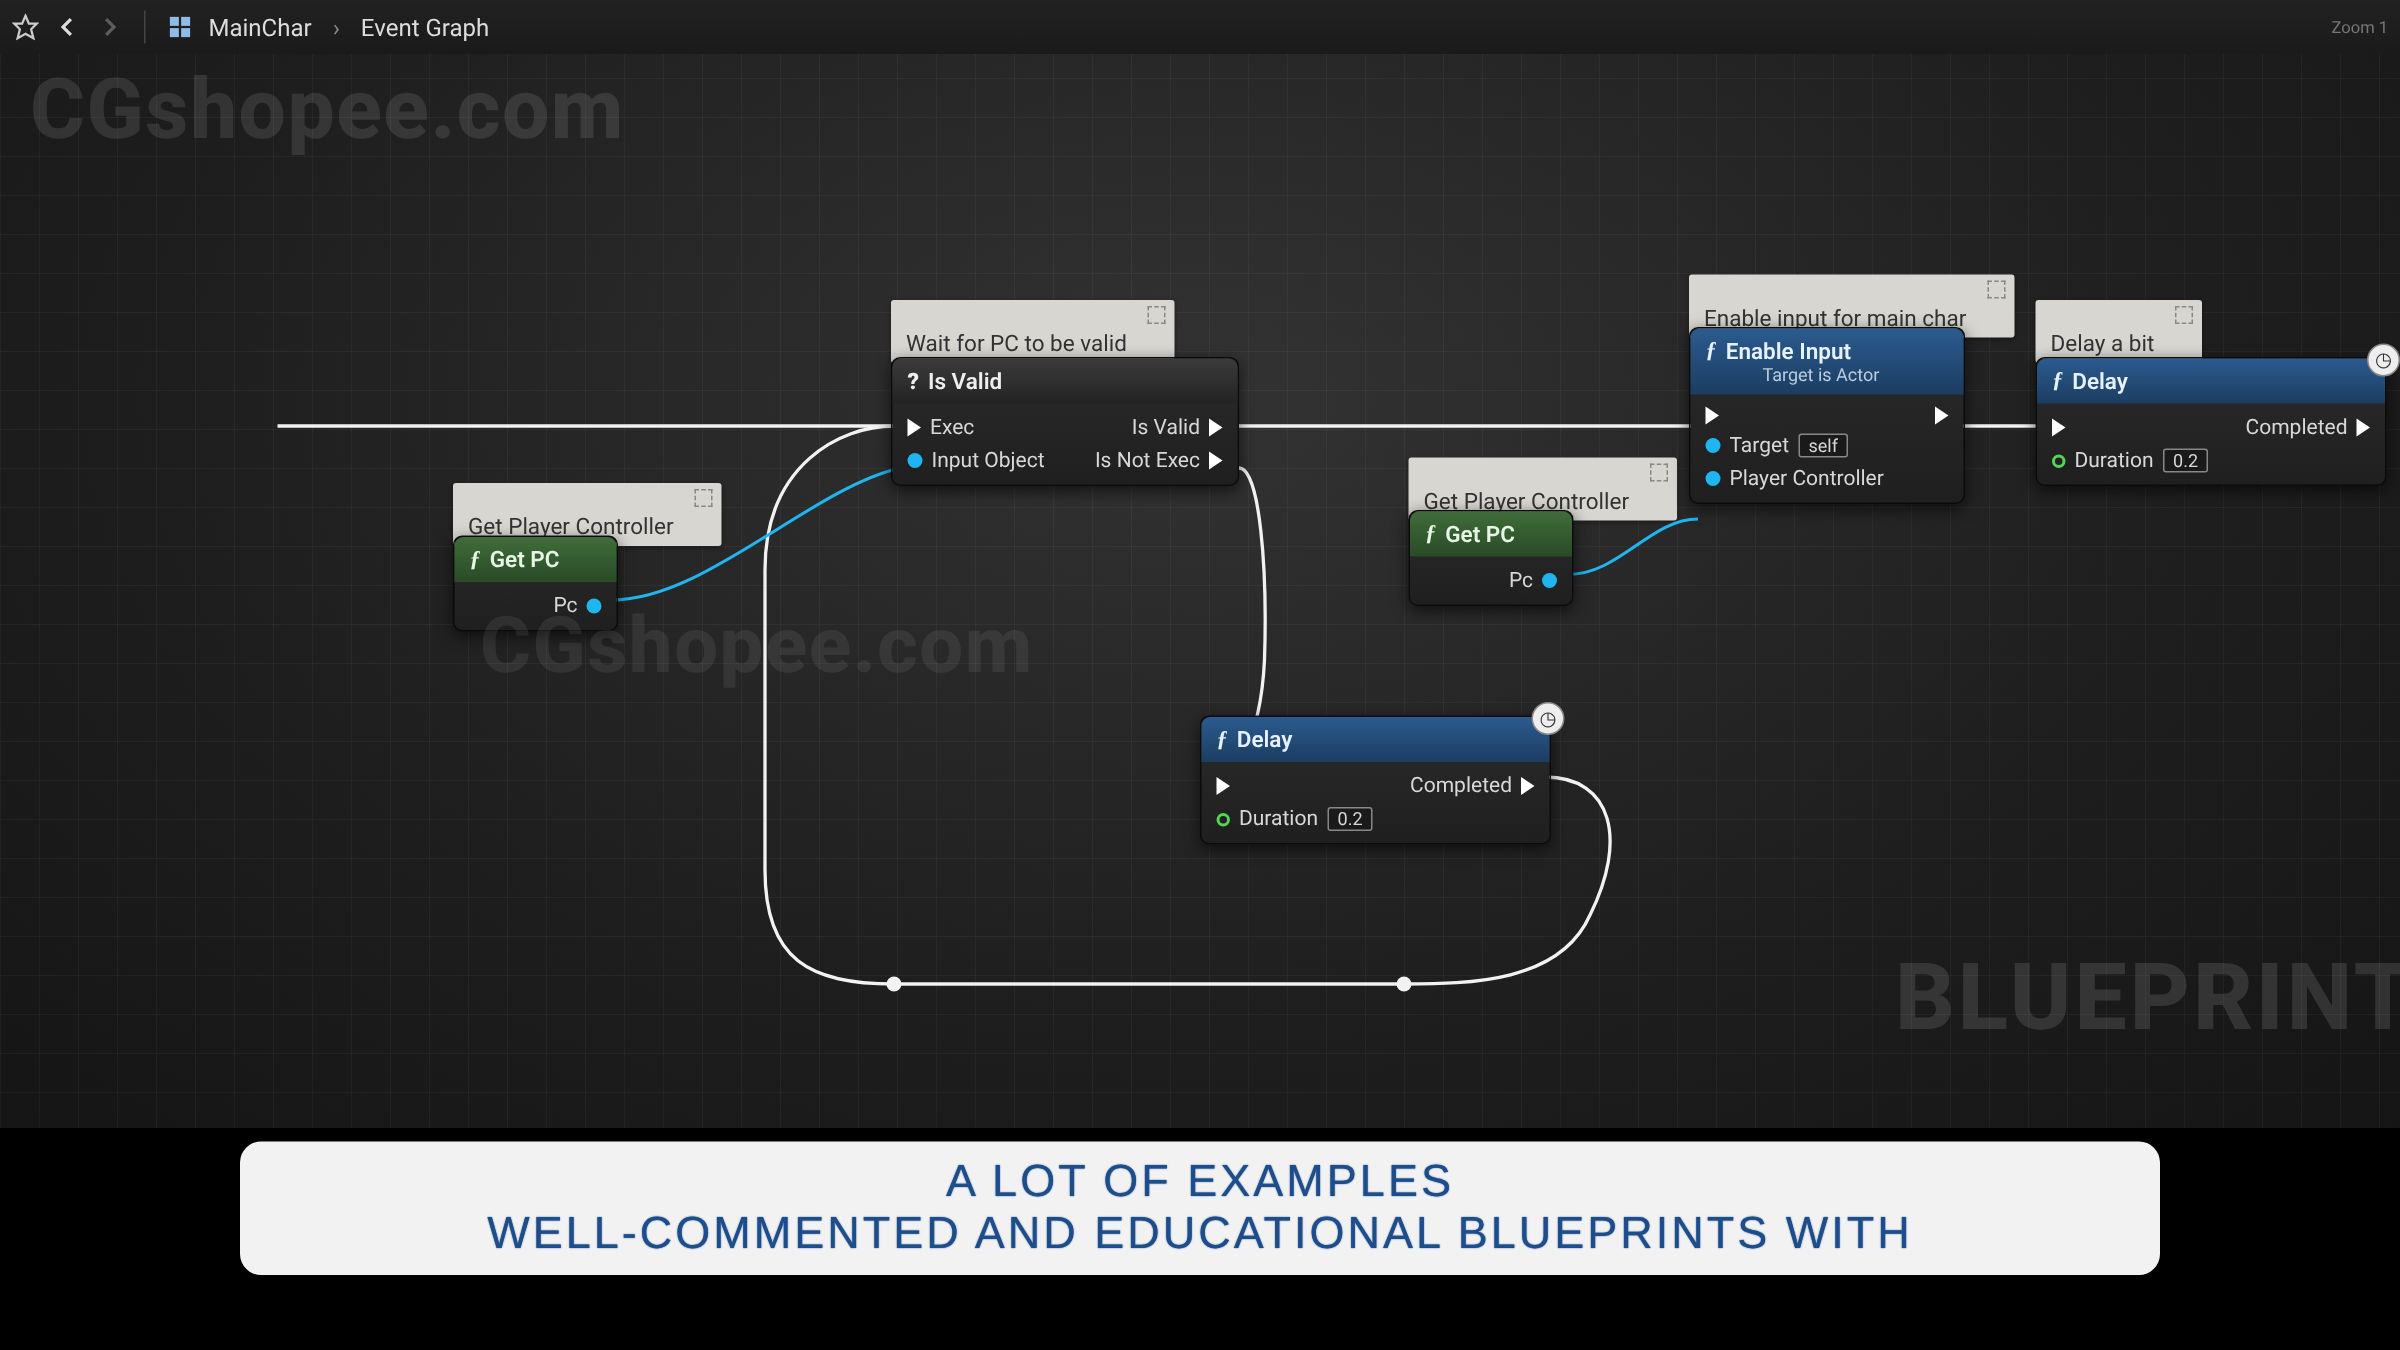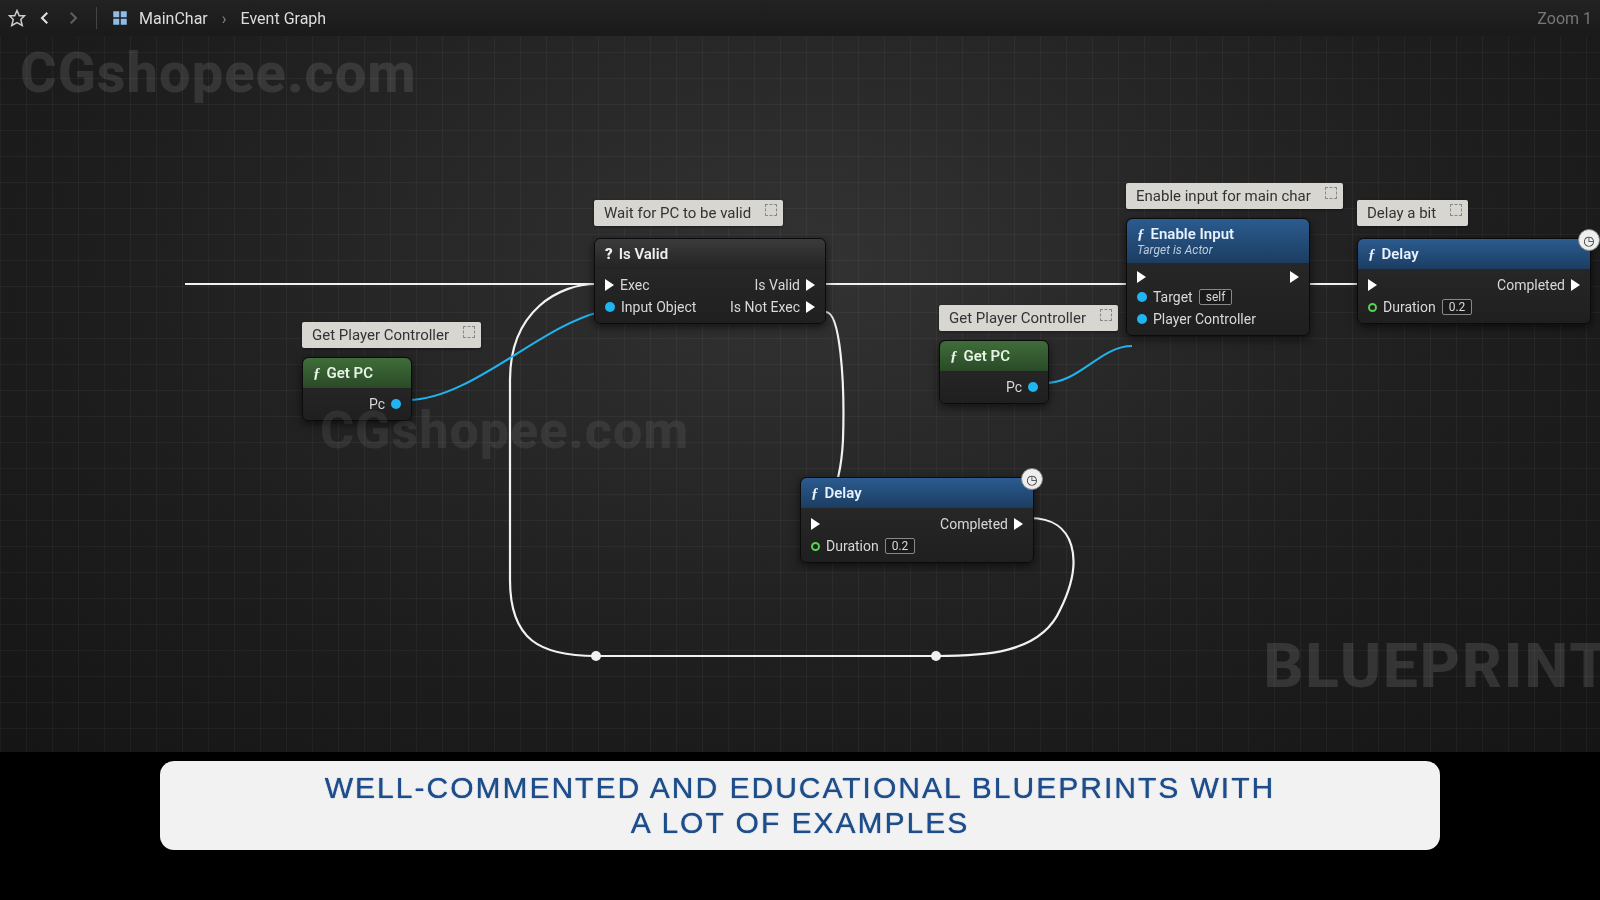--- a/index.html
+++ b/index.html
@@ -30,31 +30,31 @@
   display: flex; align-items: center;
   padding: 0 8px;
   gap: 10px;
   background: linear-gradient(#222, #1a1a1a);
   font-size: 16px;
   z-index: 50;
 }
 .toolbar .sep { width: 1px; height: 22px; background: #444; margin: 0 4px; }
 .toolbar .crumb { color: #ddd; }
 .toolbar .chev { color: #888; margin: 0 4px; }
-.zoom { position: absolute; right: 8px; color: #777; font-size: 16px; }
+.zoom { position: absolute; right: 8px; color: #777; font-size: 11px; }
 .wm1 { position: absolute; top: 40px; left: 20px; font-size: 56px; font-weight: 800; color: rgba(200,200,200,0.14); letter-spacing: 1px; z-index: 40; }
 .wm2 { position: absolute; top: 400px; left: 320px; font-size: 52px; font-weight: 800; color: rgba(200,200,200,0.10); letter-spacing: 1px; z-index: 40; }
 .bp-word { position: absolute; right: -10px; bottom: 50px; font-size: 62px; font-weight: 800; color: rgba(210,210,210,0.15); letter-spacing: 2px; z-index: 40; }
 
 .comment {
   position: absolute;
   background: #d8d6d0;
   color: #333;
   font-size: 15px;
-  padding: 4px 32px 4px 10px;
+  padding: 20px 32px 4px 10px;
   border-radius: 2px;
   z-index: 20;
   box-shadow: 0 1px 3px rgba(0,0,0,0.4);
 }
 .comment::after {
   content: ""; position: absolute; right: 6px; top: 4px;
   width: 10px; height: 10px;
   border: 1px dashed #888;
 }
 
@@ -66,21 +66,21 @@
   box-shadow: 0 3px 10px rgba(0,0,0,0.6);
   z-index: 25;
 }
 .node .title {
   padding: 6px 10px;
   border-radius: 6px 6px 0 0;
   font-size: 15px;
   font-weight: 600;
   display: flex; align-items: center; gap: 6px;
 }
-.node .sub { font-size: 12px; font-style: italic; color: #bcd; font-weight: 400; }
+.node .sub { font-size: 12px; color: #bcd; font-weight: 400; margin-left: 38px; }
 .node .body {
   padding: 8px 10px;
   display: grid;
   grid-template-columns: 1fr 1fr;
   gap: 6px 14px;
   font-size: 14px;
 }
 .pin-l { display: flex; align-items: center; gap: 6px; }
 .pin-r { display: flex; align-items: center; gap: 6px; justify-content: flex-end; }
 .tri { width: 0; height: 0; border-top: 6px solid transparent; border-bottom: 6px solid transparent; border-left: 9px solid #fff; }
@@ -310,15 +310,15 @@
     <circle class="wjoint" cx="596" cy="656" r="5"></circle>
     <circle class="wjoint" cx="936" cy="656" r="5"></circle>
 
     <path class="wire-obj" d="M408,400 C470,400 540,326 600,312"></path>
 
     <path class="wire-obj" d="M1045,383 C1080,383 1100,346 1132,346"></path>
   </svg>
 </div>
 
 <div class="banner">
+  <div>A LOT OF EXAMPLES</div>
   <div>WELL-COMMENTED AND EDUCATIONAL BLUEPRINTS WITH</div>
-  <div>A LOT OF EXAMPLES</div>
 </div>
 
 </body></html>

